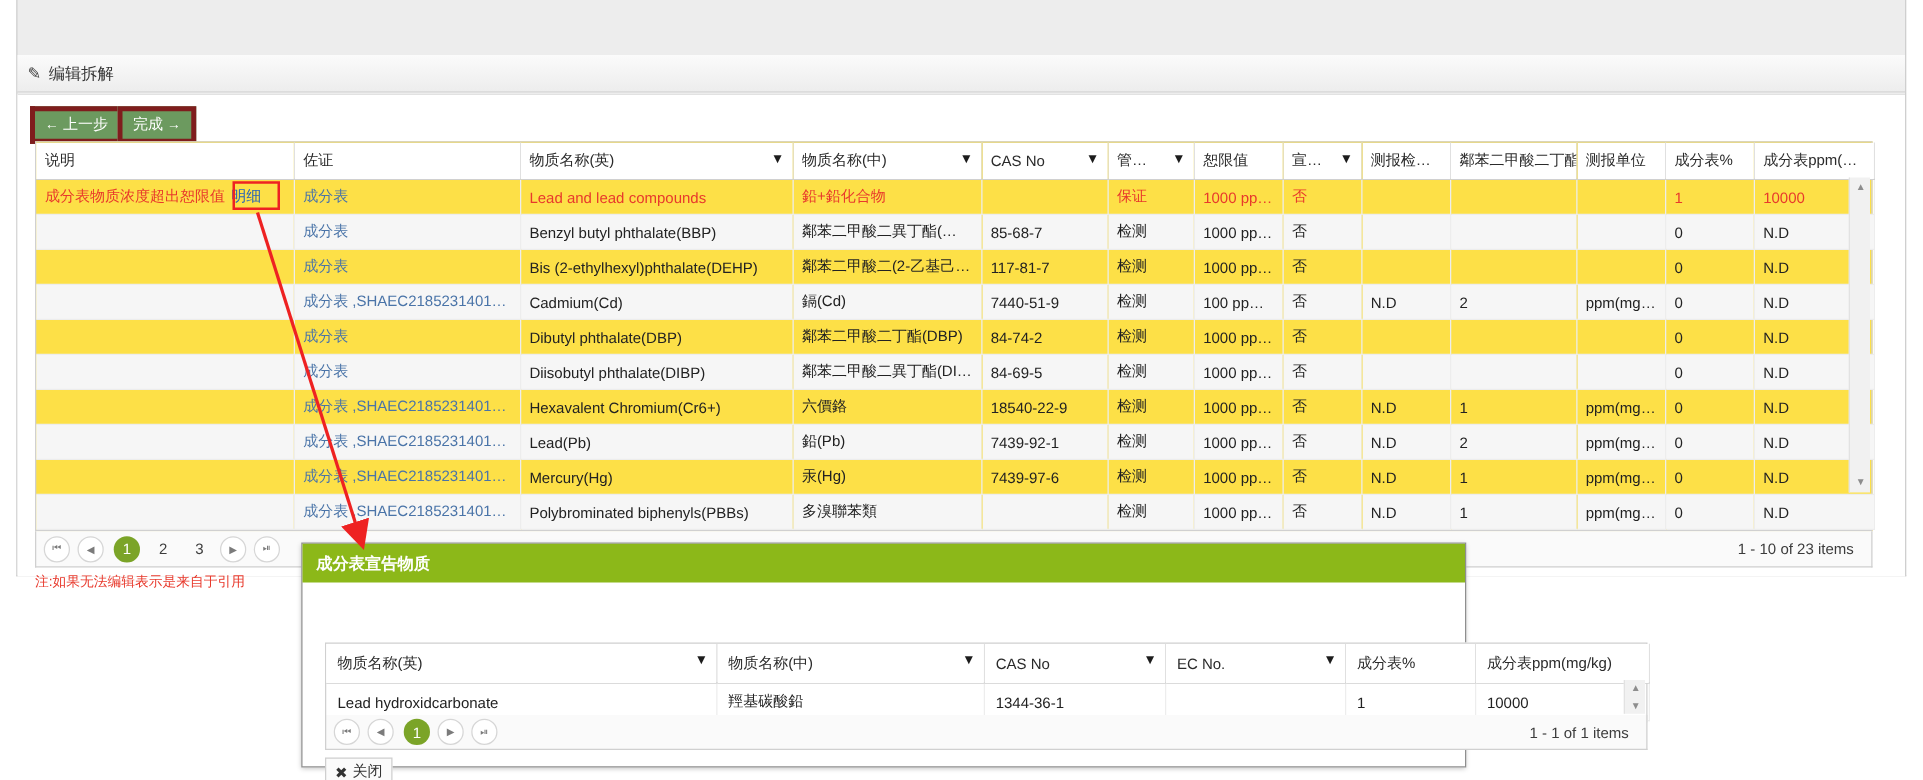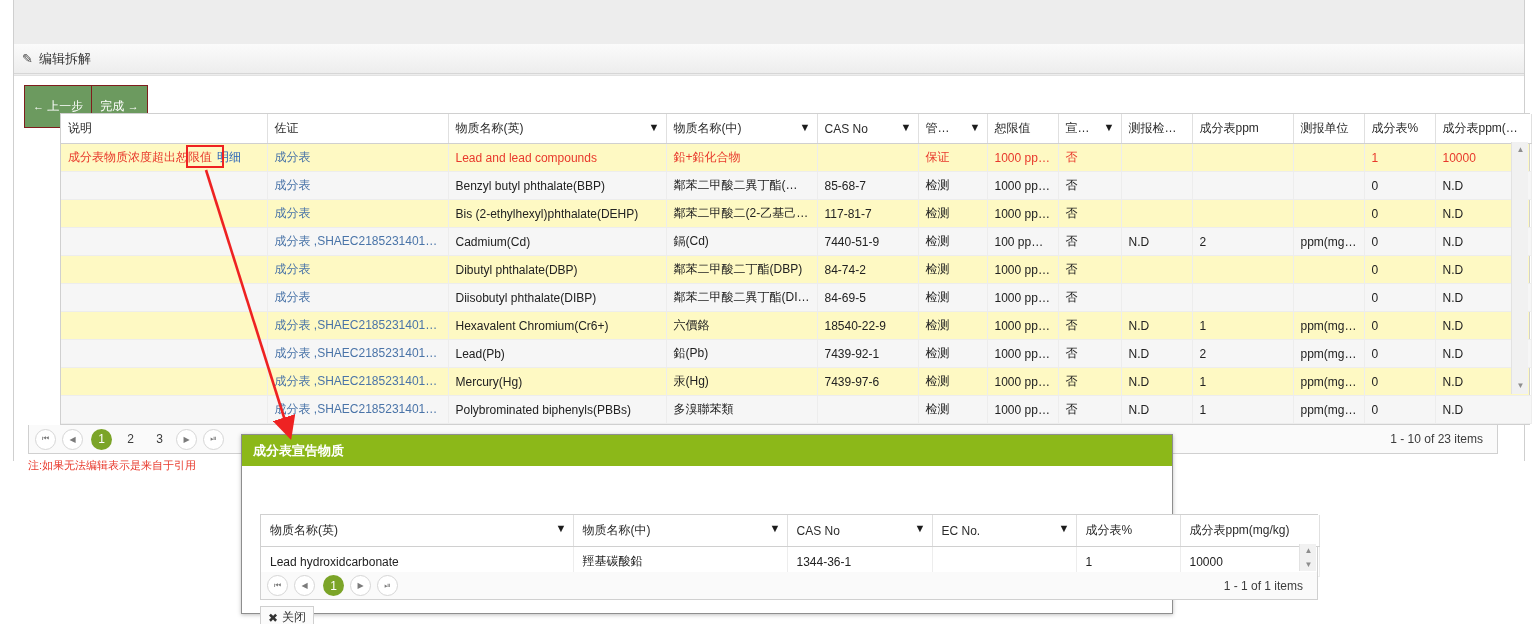--- a/index.html
+++ b/index.html
@@ -61,38 +61,37 @@
   }
 
   
   .btn-group {
     position: absolute; left: 10px; top: 9px;
     display: flex;
   }
   .btn-green {
     background: linear-gradient(#7ba05b, #5f8549);
     background: #6c9a5f;
-    border: 1px solid #7f1d1d;
+    border: 4px solid #7f1d1d;
     color: #ffffff;
     font-size: 12px;
-    padding: 13px 8px;
+    padding: 3px 8px;
     line-height: 15px;
     white-space: nowrap;
     cursor: pointer;
   }
   .btn-green.first { border-right: none; }
   .btn-arrow { font-size: 11px; }
 
   
   .grid {
     position: absolute; left: 14px; top: 37px;
     width: 1470px;
-    background: #fef9c3;
+    background: #fde047;
     border: 1px solid #d0d0d0;
-    margin-left: 32px;
   }
   table.g { border-collapse: collapse; width: 100%; table-layout: fixed; }
   table.g th {
     background: #ffffff;
     border-right: 1px solid #e0e0e0;
     border-bottom: 1px solid #d0d0d0;
     font-weight: normal;
     font-size: 12px;
     color: #2b2b2b;
     text-align: left;
@@ -272,21 +271,21 @@
             <tr>
               <th><span>说明</span></th>
               <th><span>佐证</span></th>
               <th><span>物质名称(英)</span><span class="fnl">▼</span></th>
               <th><span>物质名称(中)</span><span class="fnl">▼</span></th>
               <th><span>CAS No</span><span class="fnl">▼</span></th>
               <th><span>管…</span><span class="fnl">▼</span></th>
               <th><span>恕限值</span></th>
               <th><span>宣…</span><span class="fnl">▼</span></th>
               <th><span>测报检…</span></th>
-              <th><span>成分表ppm</span></th>
+              <th><span>鄰苯二甲酸二丁酯</span></th>
               <th><span>测报单位</span></th>
               <th><span>成分表%</span></th>
               <th><span>成分表ppm(…</span></th>
             </tr>
           </thead>
           <tbody id="grid-body">
               <tr>
                 <td><span class="red">成分表物质浓度超出恕限值</span><span class="lnk-blue" style="margin-left: 5px; cursor: pointer; text-align: right;">明细</span></td>
                 <td class="lnk">成分表</td>
                 <td class="red">Lead and lead compounds</td>

